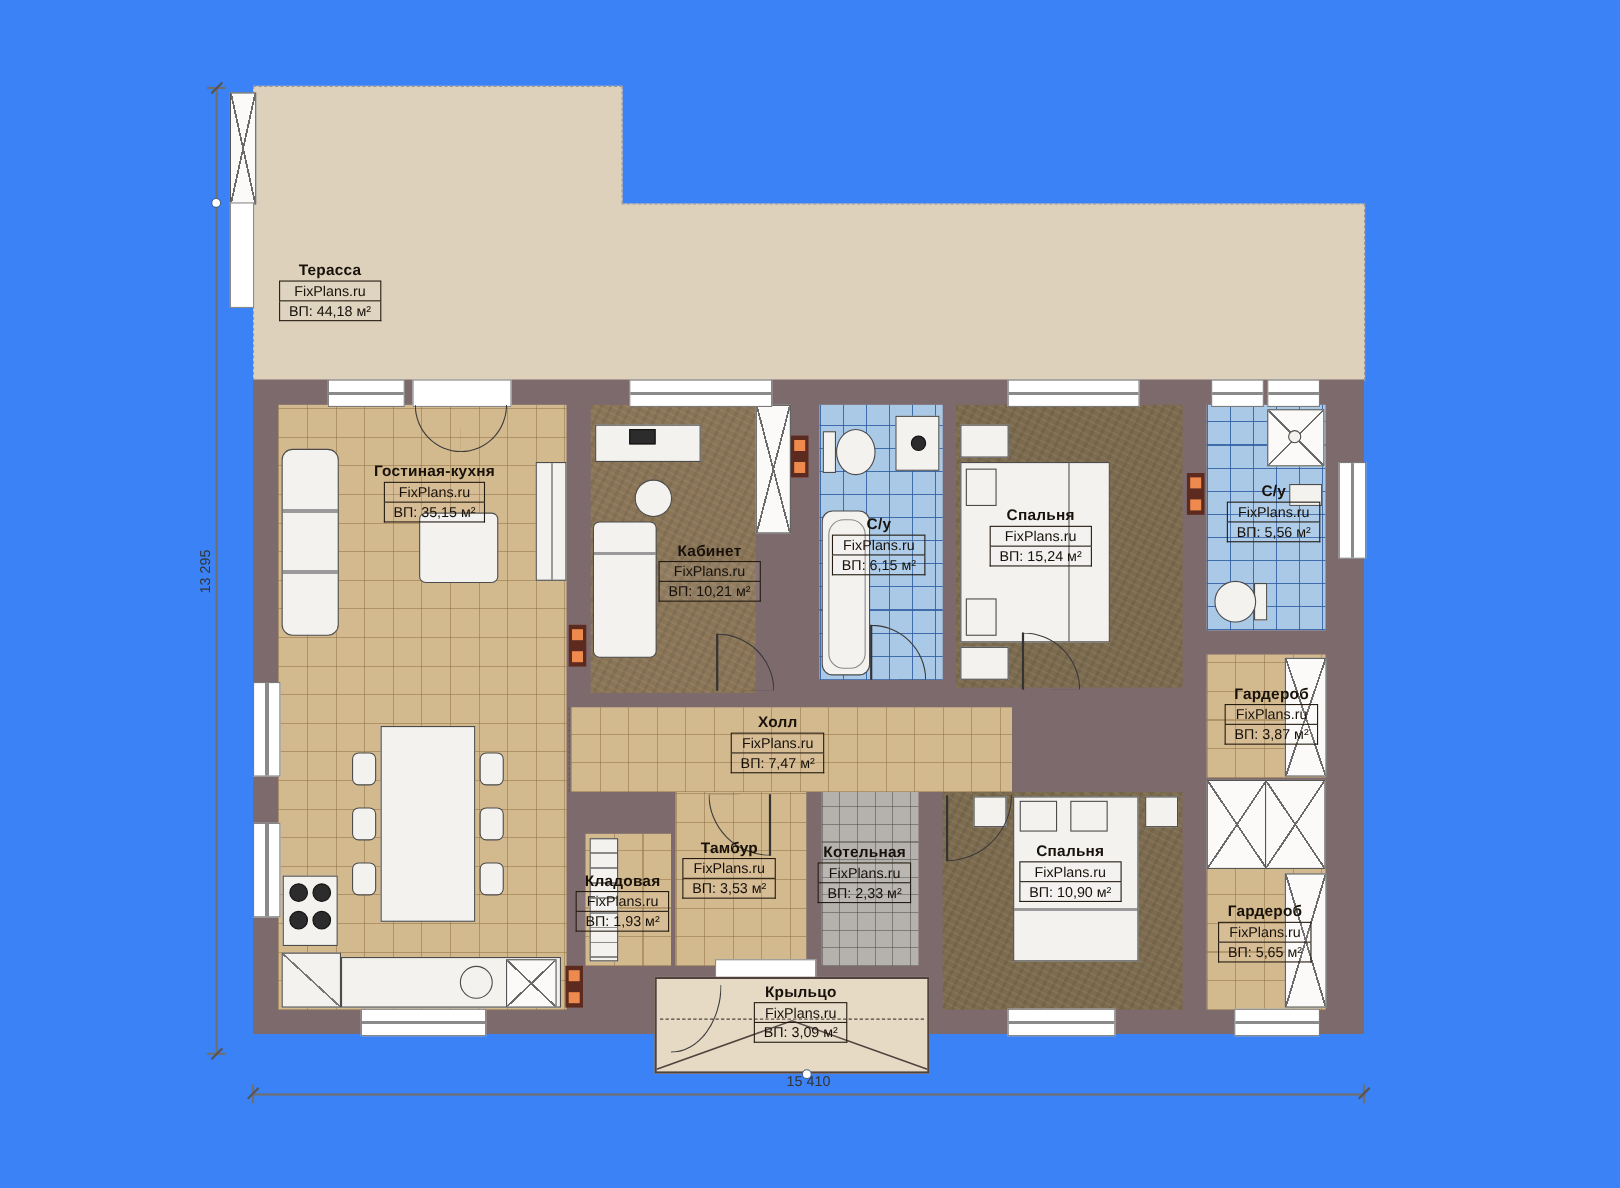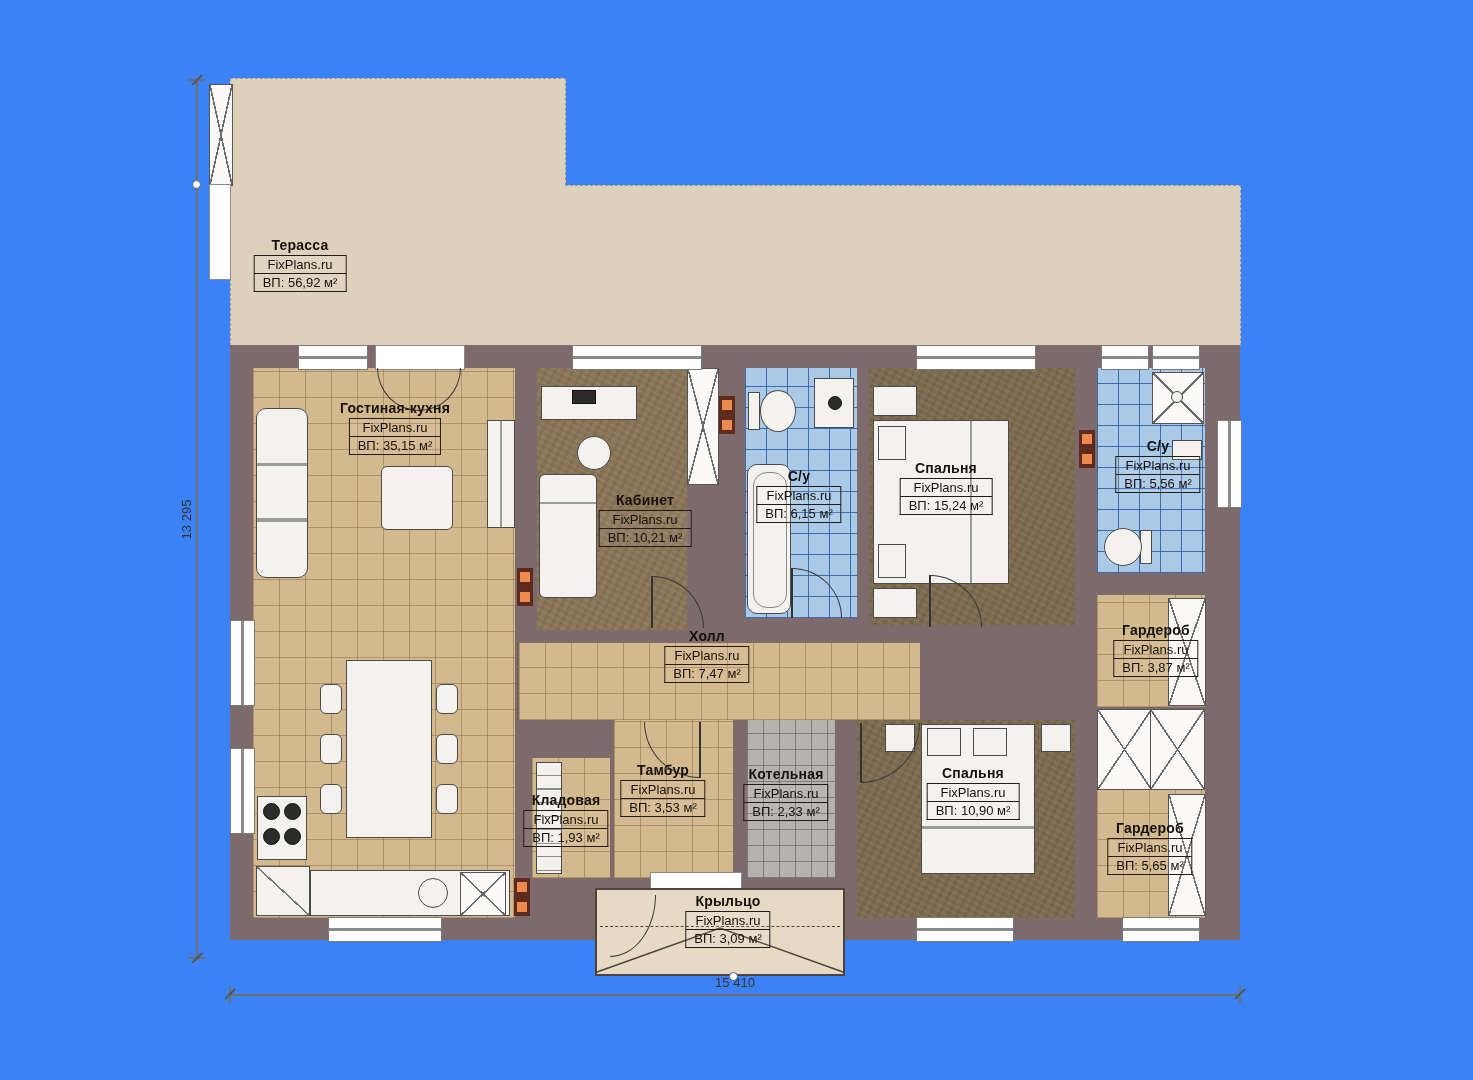--- a/index.html
+++ b/index.html
@@ -201,24 +201,24 @@
   <div class="abs" style="left:600px;top:926px;width:240px;height:0;border-top:1.5px dashed #50423c;z-index:21;"></div>
   <svg class="abs" style="left:595px;top:888px;z-index:21;" width="250" height="88" viewBox="0 0 250 88">
     <path d="M2,84 L125,40 L248,84" fill="none" stroke="#50423c" stroke-width="1.4"></path>
   </svg>
   <div class="abs dimcircle" style="left:729px;top:972px;z-index:22;"></div>
 
   <div class="room-label" style="left:300px;top:237px;">
     <div class="rname">Терасса</div>
     <div class="lbl-boxes">
       <div class="lbox">FixPlans.ru</div>
-      <div class="lbox area">ВП: 56,92 м²</div>
-    </div>
-  </div>
-  <div class="room-label" style="left:395px;top:400px;">
+      <div class="lbox area">ВП: 44,18 м²</div>
+    </div>
+  </div>
+  <div class="room-label" style="left:395px;top:420px;">
     <div class="rname">Гостиная-кухня</div>
     <div class="lbl-boxes">
       <div class="lbox">FixPlans.ru</div>
       <div class="lbox area">ВП: 35,15 м²</div>
     </div>
   </div>
   <div class="room-label" style="left:645px;top:492px;">
     <div class="rname">Кабинет</div>
     <div class="lbl-boxes">
       <div class="lbox">FixPlans.ru</div>
@@ -246,21 +246,21 @@
       <div class="lbox area">ВП: 5,56 м²</div>
     </div>
   </div>
   <div class="room-label" style="left:1156px;top:622px;">
     <div class="rname">Гардероб</div>
     <div class="lbl-boxes">
       <div class="lbox">FixPlans.ru</div>
       <div class="lbox area">ВП: 3,87 м²</div>
     </div>
   </div>
-  <div class="room-label" style="left:707px;top:628px;">
+  <div class="room-label" style="left:707px;top:648px;">
     <div class="rname">Холл</div>
     <div class="lbl-boxes">
       <div class="lbox">FixPlans.ru</div>
       <div class="lbox area">ВП: 7,47 м²</div>
     </div>
   </div>
   <div class="room-label" style="left:663px;top:762px;">
     <div class="rname">Тамбур</div>
     <div class="lbl-boxes">
       <div class="lbox">FixPlans.ru</div>

